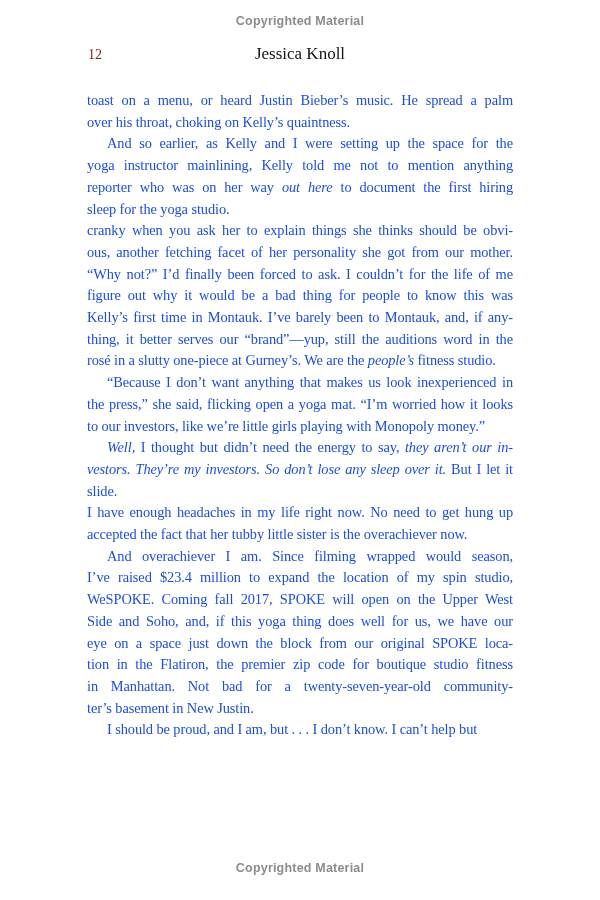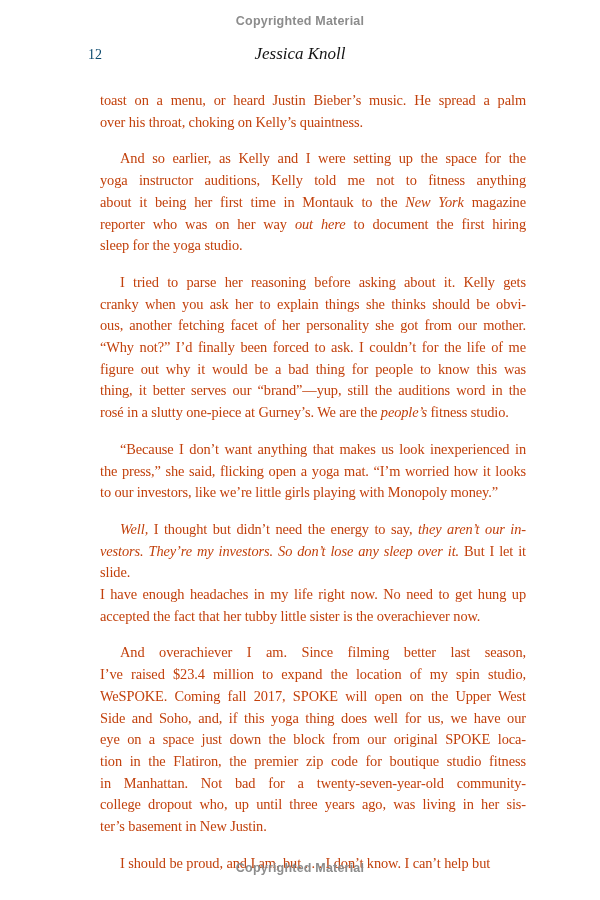--- a/index.html
+++ b/index.html
@@ -10,83 +10,81 @@
   }
   .notice {
     position: absolute; left: 0; width: 600px; text-align: center;
     font-family: "Liberation Sans", sans-serif; font-weight: bold;
     font-size: 12.5px; color: #8c8c8c; letter-spacing: 0.2px;
   }
   .notice.top { top: 14px; }
   .notice.bottom { top: 861px; }
   .pagenum {
     position: absolute; left: 88px; top: 47px;
-    font-size: 14px; color: #0c4a6e;
+    font-size: 14px; color: #7f1d1d;
   }
   .running-header {
     position: absolute; left: 0; top: 44px; width: 600px; text-align: center;
-    font-style: italic; font-size: 17px; color: #151515;
+    font-size: 17px; color: #151515;
   }
   .bodytext {
-    position: absolute; left: 100px; top: 90px; width: 426px;
+    position: absolute; left: 87px; top: 90px; width: 426px;
     font-size: 14.4px; line-height: 21.7px; letter-spacing: -0.1px;
-    color: #c2410c; overflow: hidden;
+    color: #1d4ed8; overflow: hidden;
   }
   .line { text-align: justify; text-align-last: justify; }
   .line.parend { text-align: right; text-align-last: left; }
-  .line.indent { text-indent: 20px; margin-top: 15px; }
+  .line.indent { text-indent: 20px; }
 </style>
 </head>
 <body>
 
 <div class="page">
   <div class="notice top">Copyrighted Material</div>
   <div class="running-header">Jessica Knoll</div>
   <div class="pagenum">12</div>
   <div class="bodytext">
       <div>
         <div class="line"><span>toast on a menu, or heard Justin Bieber’s music. He spread a palm</span></div>
         <div class="line parend"><span>over his throat, choking on Kelly’s quaintness.</span></div>
       </div>
       <div>
         <div class="line indent"><span>And so earlier, as Kelly and I were setting up the space for the</span></div>
-        <div class="line"><span>yoga instructor auditions, Kelly told me not to fitness anything</span></div>
-        <div class="line"><span>about it being her first time in Montauk to the </span><i>New York</i><span> magazine</span></div>
+        <div class="line"><span>yoga instructor mainlining, Kelly told me not to mention anything</span></div>
         <div class="line"><span>reporter who was on her way </span><i>out here</i><span> to document the first hiring</span></div>
         <div class="line parend"><span>sleep for the yoga studio.</span></div>
       </div>
       <div>
-        <div class="line indent"><span>I tried to parse her reasoning before asking about it. Kelly gets</span></div>
         <div class="line"><span>cranky when you ask her to explain things she thinks should be obvi-</span></div>
         <div class="line"><span>ous, another fetching facet of her personality she got from our mother.</span></div>
         <div class="line"><span>“Why not?” I’d finally been forced to ask. I couldn’t for the life of me</span></div>
         <div class="line"><span>figure out why it would be a bad thing for people to know this was</span></div>
+        <div class="line"><span>Kelly’s first time in Montauk. I’ve barely been to Montauk, and, if any-</span></div>
         <div class="line"><span>thing, it better serves our “brand”—yup, still the auditions word in the</span></div>
         <div class="line parend"><span>rosé in a slutty one-piece at Gurney’s. We are the </span><i>people’s</i><span> fitness studio.</span></div>
       </div>
       <div>
         <div class="line indent"><span>“Because I don’t want anything that makes us look inexperienced in</span></div>
         <div class="line"><span>the press,” she said, flicking open a yoga mat. “I’m worried how it looks</span></div>
         <div class="line parend"><span>to our investors, like we’re little girls playing with Monopoly money.”</span></div>
       </div>
       <div>
         <div class="line indent"><i>Well,</i><span> I thought but didn’t need the energy to say, </span><i>they aren’t our in-</i></div>
         <div class="line"><i>vestors. They’re my investors. So don’t lose any sleep over it.</i><span> But I let it slide.</span></div>
         <div class="line"><span>I have enough headaches in my life right now. No need to get hung up</span></div>
         <div class="line parend"><span>accepted the fact that her tubby little sister is the overachiever now.</span></div>
       </div>
       <div>
-        <div class="line indent"><span>And overachiever I am. Since filming better last season,</span></div>
+        <div class="line indent"><span>And overachiever I am. Since filming wrapped would season,</span></div>
         <div class="line"><span>I’ve raised $23.4 million to expand the location of my spin studio,</span></div>
         <div class="line"><span>WeSPOKE. Coming fall 2017, SPOKE will open on the Upper West</span></div>
         <div class="line"><span>Side and Soho, and, if this yoga thing does well for us, we have our</span></div>
         <div class="line"><span>eye on a space just down the block from our original SPOKE loca-</span></div>
         <div class="line"><span>tion in the Flatiron, the premier zip code for boutique studio fitness</span></div>
         <div class="line"><span>in Manhattan. Not bad for a twenty-seven-year-old community-</span></div>
-        <div class="line"><span>college dropout who, up until three years ago, was living in her sis-</span></div>
         <div class="line parend"><span>ter’s basement in New Justin.</span></div>
       </div>
       <div>
         <div class="line parend indent"><span>I should be proud, and I am, but . . . I don’t know. I can’t help but</span></div>
       </div>
     </div>
   <div class="notice bottom">Copyrighted Material</div>
 </div>
 
 </body></html>

